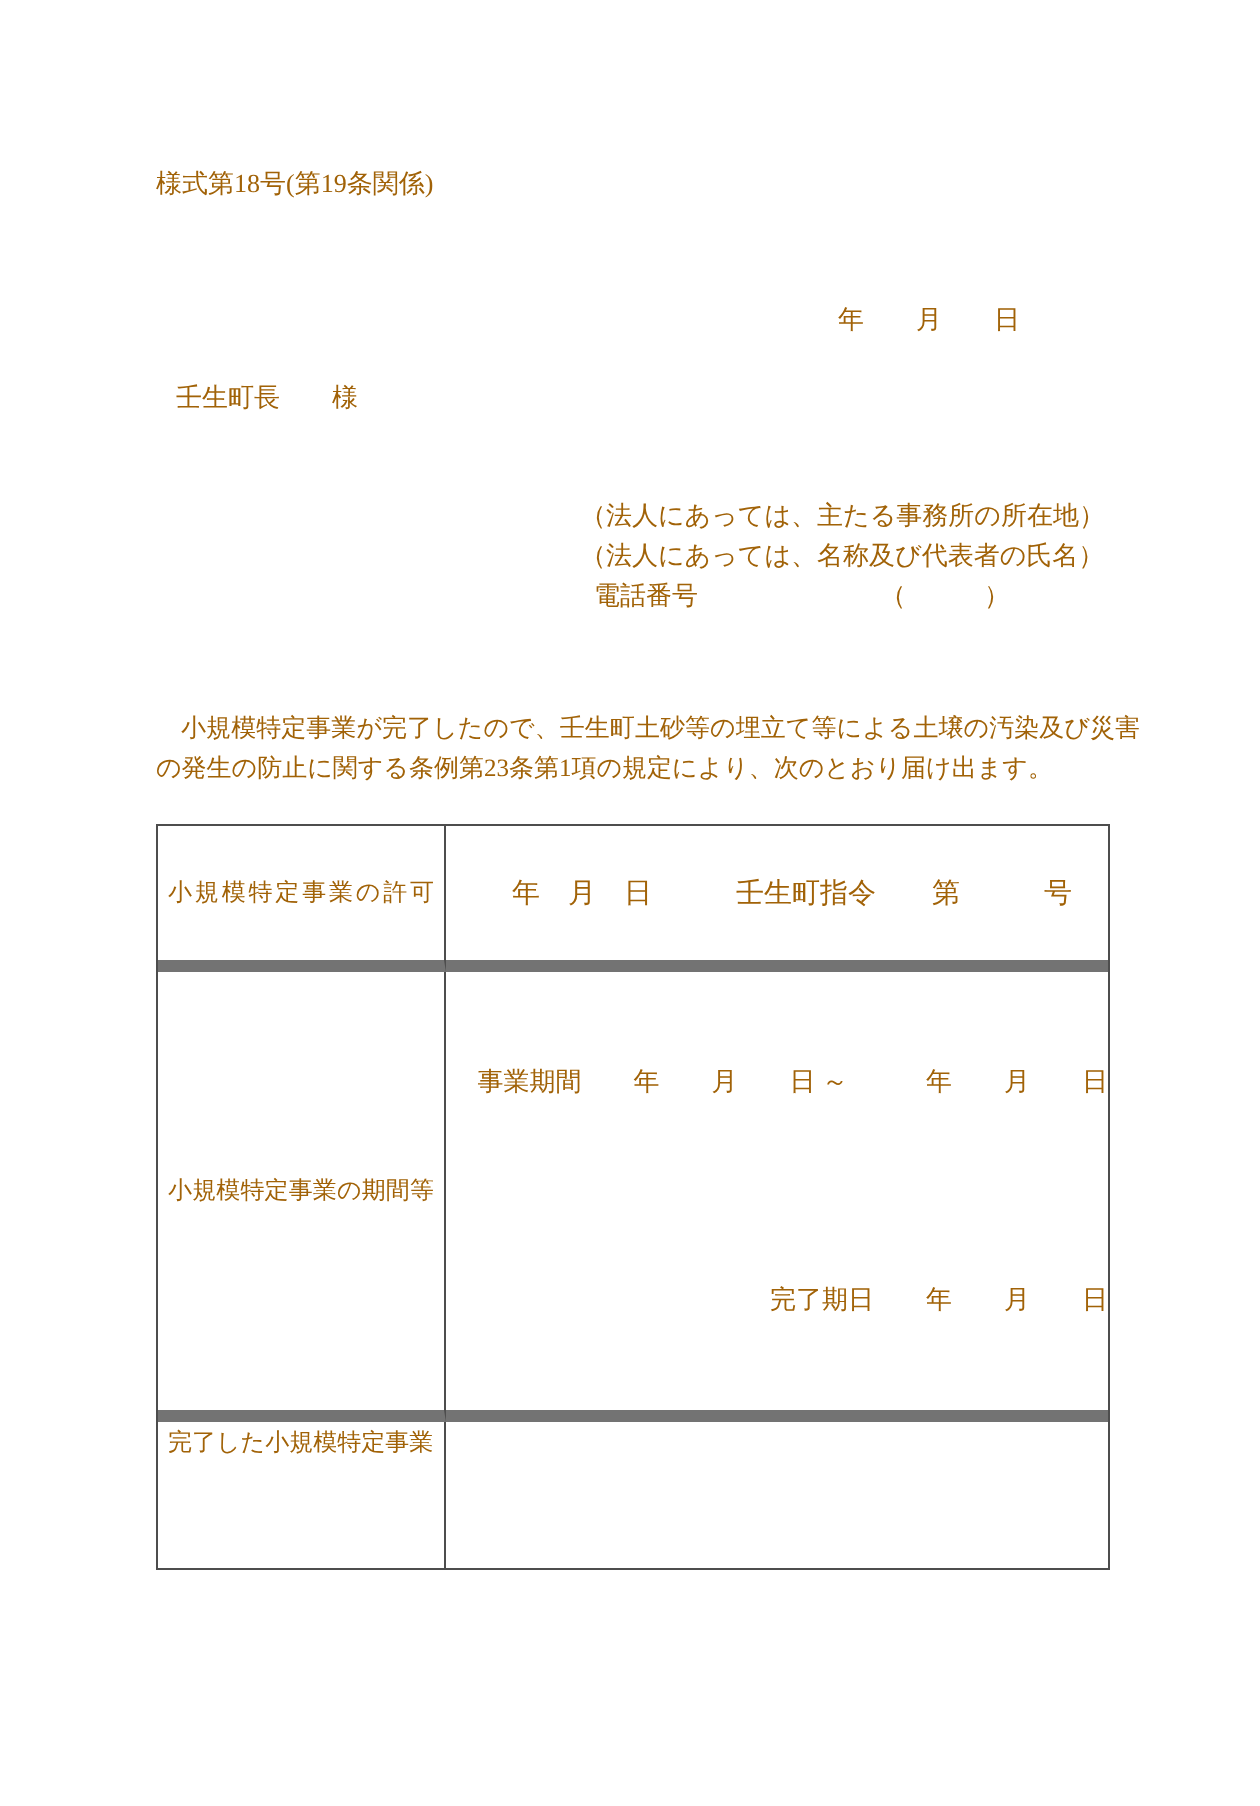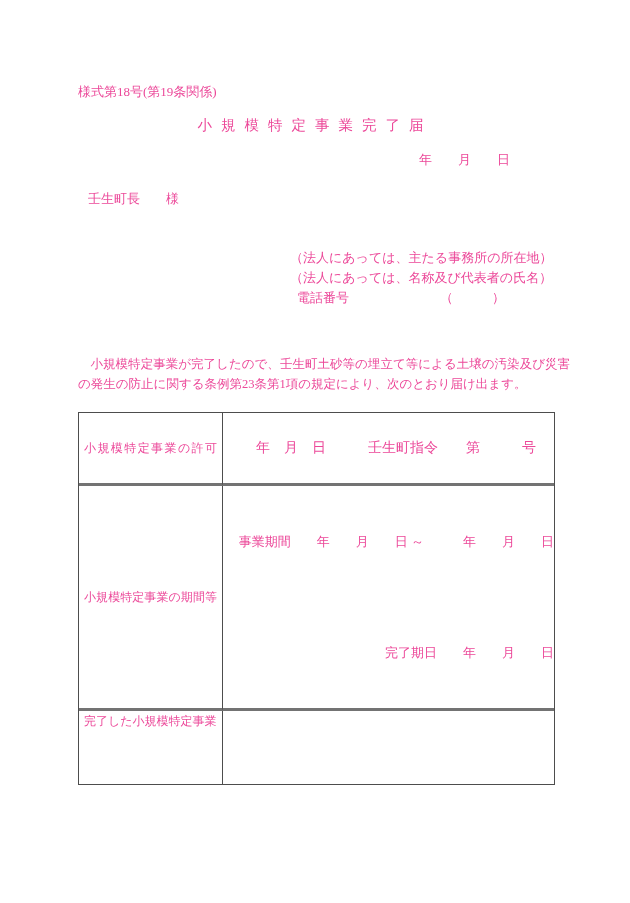--- a/index.html
+++ b/index.html
@@ -6,21 +6,21 @@
     margin: 0;
     padding: 0;
     background: #ffffff;
   }
   .page {
     position: relative;
     width: 630px;
     height: 903px;
     background: #ffffff;
     font-family: "Liberation Serif", "DejaVu Serif", serif;
-    color: #ec4899;
+    color: #a16207;
     overflow: hidden;
   }
   .abs { position: absolute; }
 
   .form-number {
     left: 78px; top: 83px;
     font-size: 13px;
     white-space: pre;
   }
   .form-title {
@@ -67,21 +67,21 @@
     display: grid;
     grid-template-columns: 144px 1fr;
     grid-template-rows: 73px 225px 73px;
   }
   .cell {
     box-sizing: border-box;
     display: flex;
     min-width: 0;
   }
   .cell.col1 { border-right: 1px solid #4d4d4d; }
-  .cell.rowline { border-bottom: 3px solid #737373; }
+  .cell.rowline { border-bottom: 6px solid #737373; }
 
   .cell.label-cell {
     align-items: center;
     padding: 0 5px;
     font-size: 12px;
   }
   .label-justify {
     width: 100%;
     text-align: justify;
     text-align-last: justify;
@@ -116,21 +116,20 @@
     font-size: 12px;
   }
 </style>
 </head>
 <body>
 
 <div class="page">
 
   <div class="abs form-number">様式第18号(第19条関係)</div>
 
-  <div class="abs form-title">小規模特定事業完了届</div>
 
   <div class="abs date-line">年　　月　　日</div>
 
   <div class="abs addressee">壬生町長　　様</div>
 
   <div class="abs reporter-block">
     <div class="r-line indent-b">（法人にあっては、主たる事務所の所在地）</div>
     <div class="r-line indent-b">（法人にあっては、名称及び代表者の氏名）</div>
     <div class="r-line indent-a">電話番号　　　　　　　（　　　）</div>
   </div>

